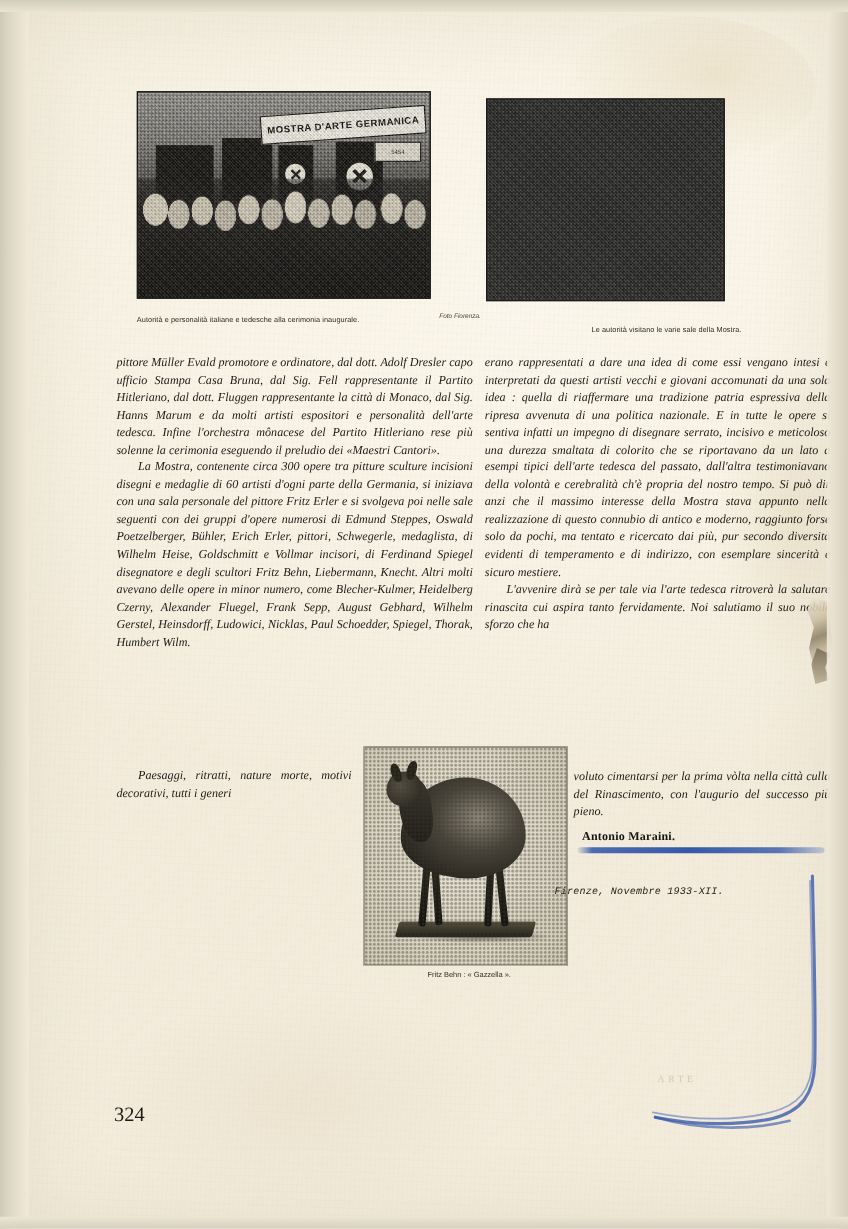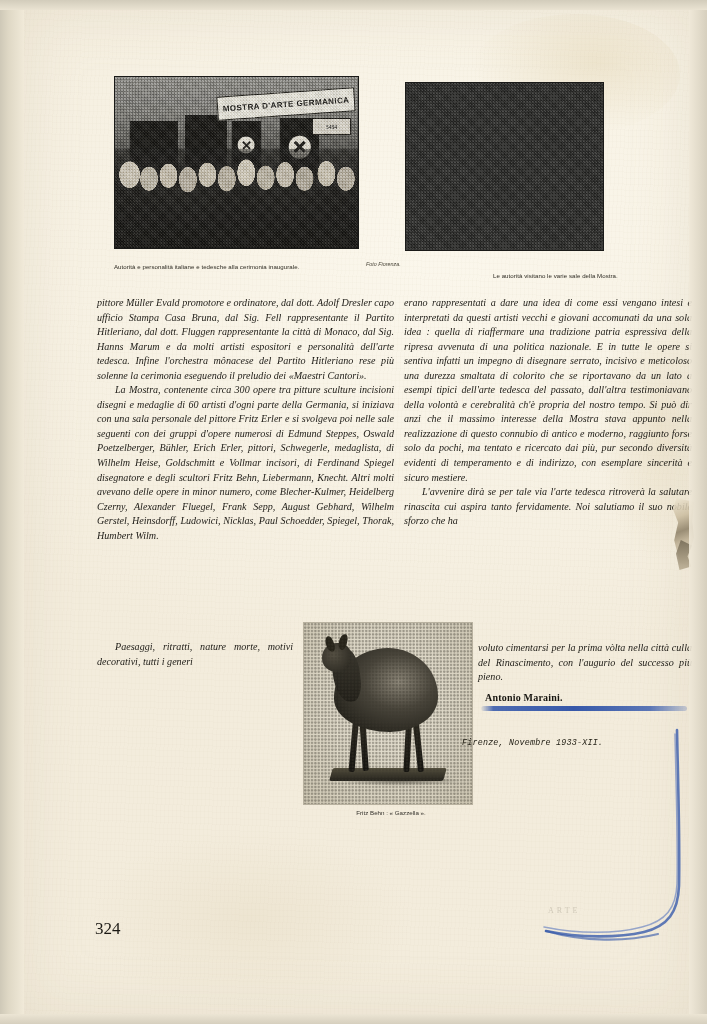--- a/index.html
+++ b/index.html
@@ -377,21 +377,20 @@
   }
   .ink svg { display: block; overflow: visible; }
   
   .showthrough {
     position: absolute;
     left: 548px; top: 895px;
     font-family: Liberation Serif, serif;
     font-size: 8px;
     letter-spacing: 3px;
     color: rgba(120,112,92,.28);
-    margin-top: 11px;
   }
   .showthrough2 {
     position: absolute;
     left: 688px; top: 900px;
     font-family: "Liberation Sans", sans-serif;
     font-size: 5px;
     letter-spacing: 1px;
     color: rgba(120,112,92,.40);
     writing-mode: vertical-rl;
   }

